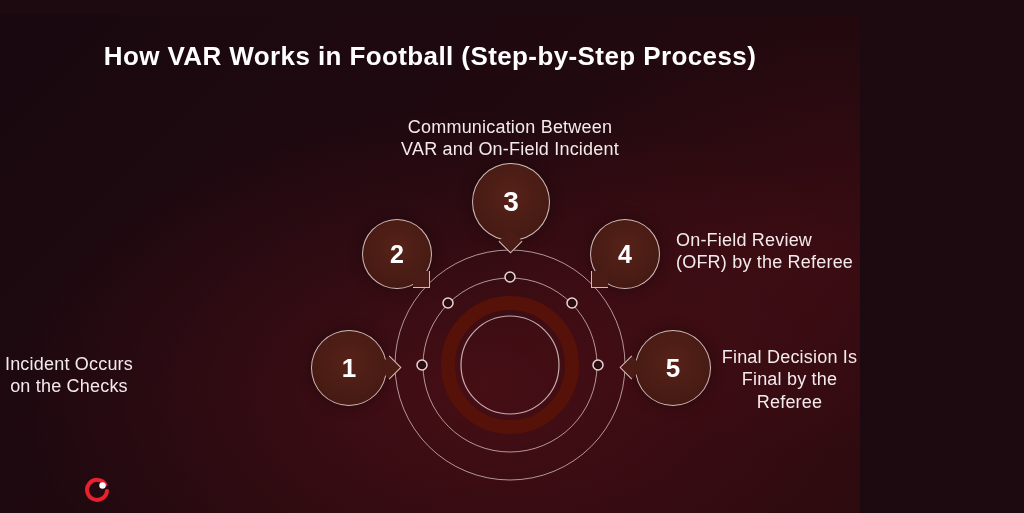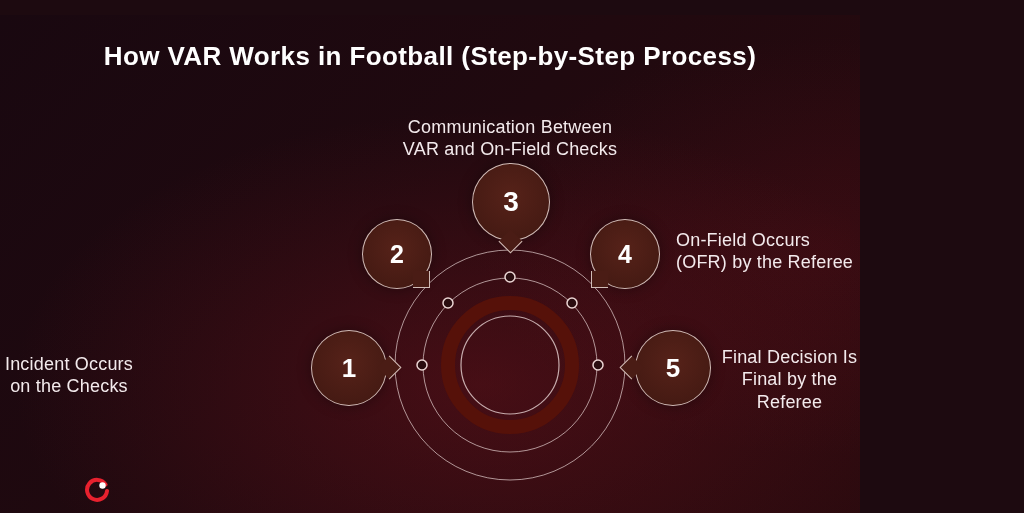--- a/index.html
+++ b/index.html
@@ -106,24 +106,24 @@
   <div class="bubble bubble-5">
     <span>5</span>
   </div>
 
   <div class="label label-1">
     <div>Incident Occurs</div>
     <div>on the Checks</div>
   </div>
   <div class="label label-3">
     <div>Communication Between</div>
-    <div>VAR and On-Field Checks</div>
+    <div>VAR and On-Field Incident</div>
   </div>
   <div class="label label-4">
-    <div>On-Field Occurs</div>
+    <div>On-Field Review</div>
     <div>(OFR) by the Referee</div>
   </div>
   <div class="label label-5">
     <div>Final Decision Is</div>
     <div>Final by the Referee</div>
   </div>
 
   <div class="logo">
     <svg width="26" height="26" viewBox="0 0 26 26">
       <path d="M 22.5 8.5 A 10 10 0 1 0 24 15" fill="none" stroke="#e8212e" stroke-width="4" stroke-linecap="round"></path>

